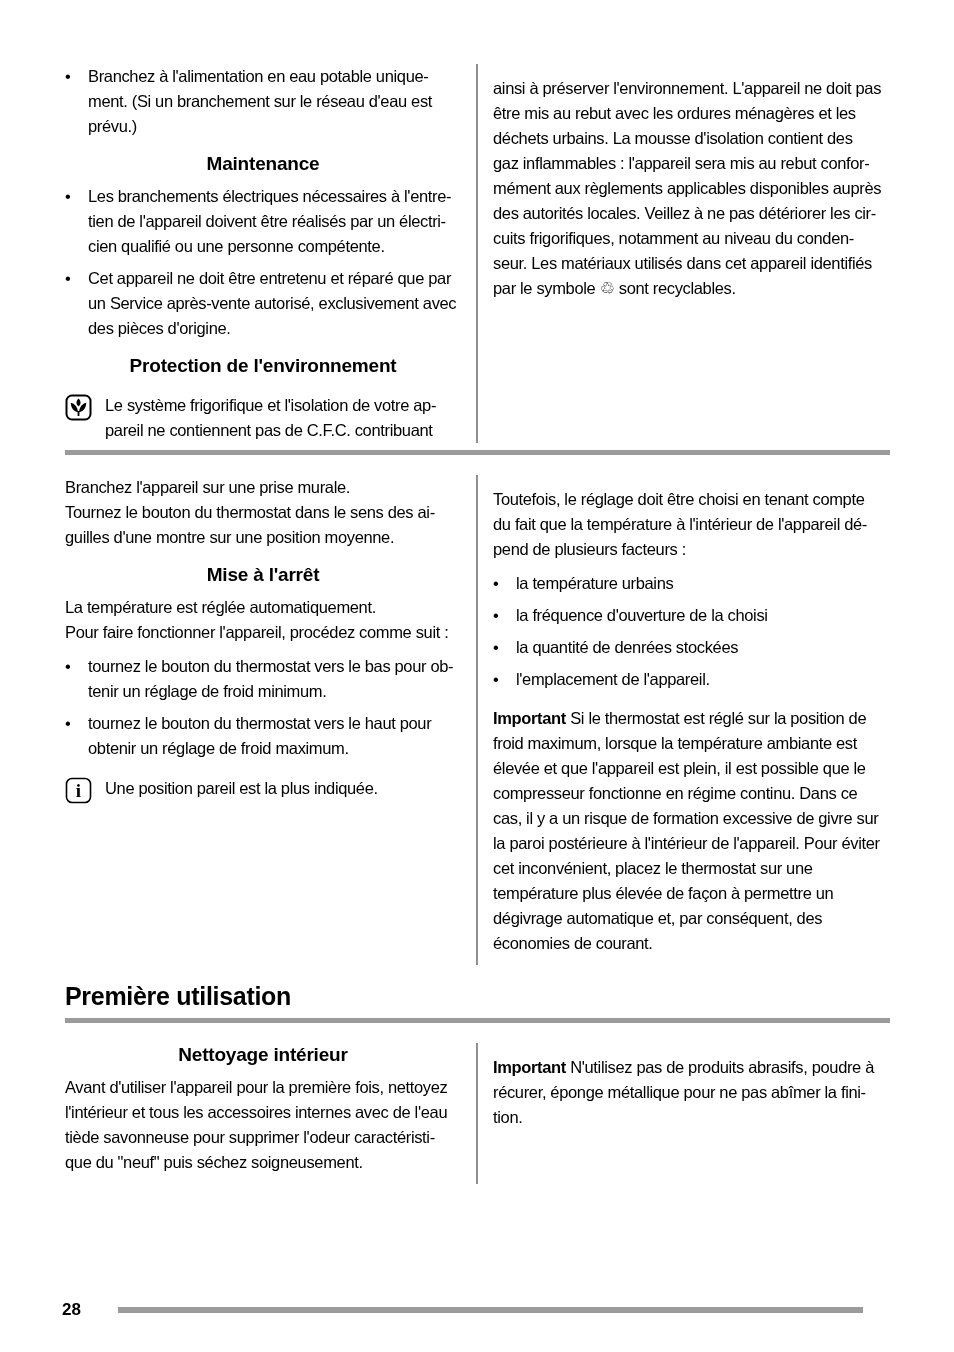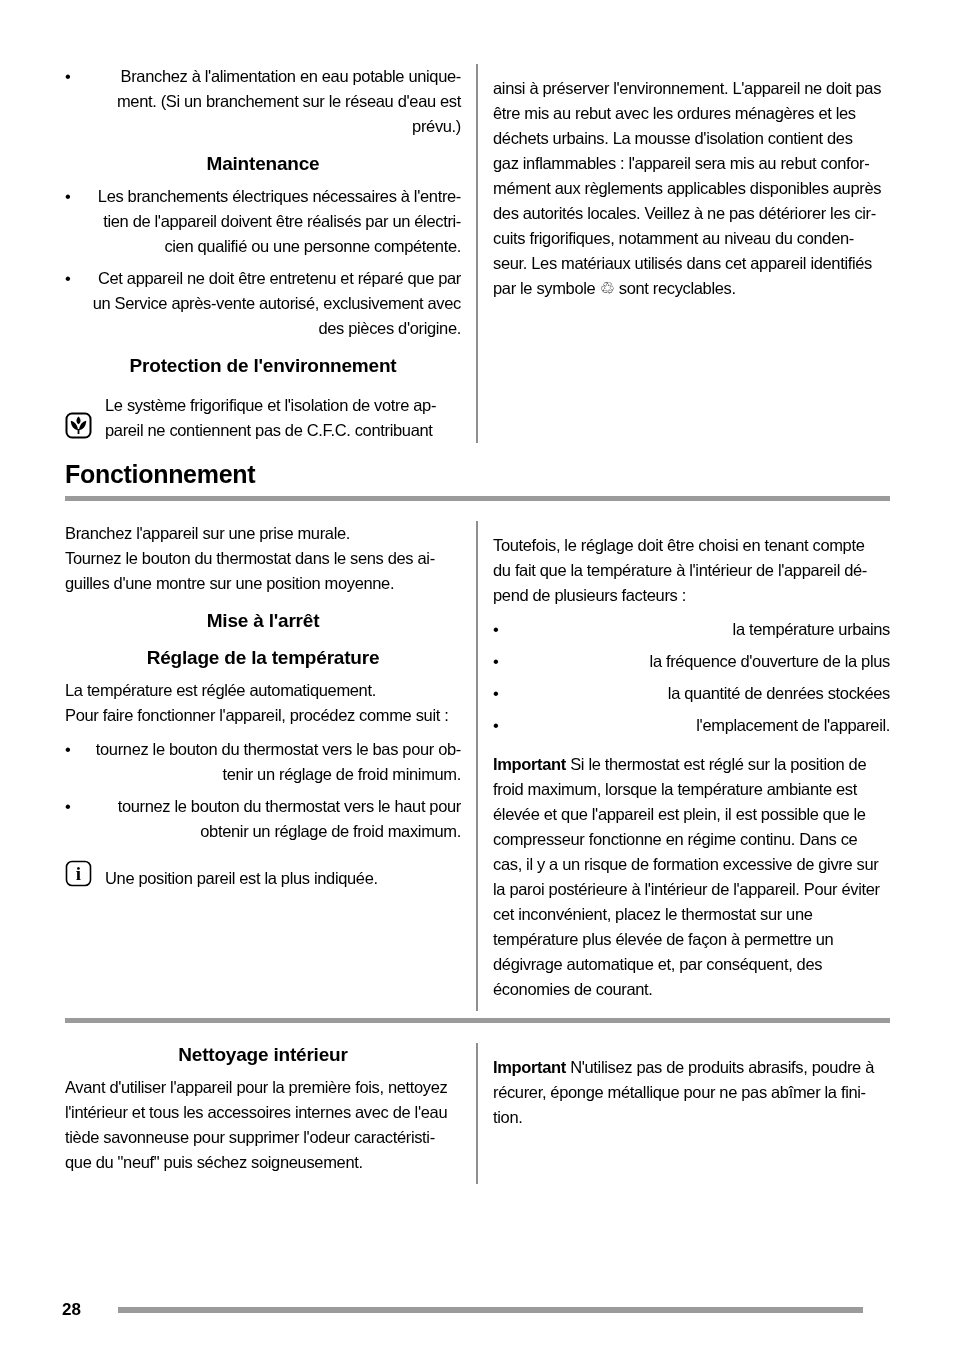--- a/index.html
+++ b/index.html
@@ -28,22 +28,22 @@
     margin:13px 0 8px;letter-spacing:-0.2px;text-align:center;
   }
   h2.first{margin-top:0;}
   h1{
     font-size:25px;line-height:30px;font-weight:bold;
     margin:16px 0 0;letter-spacing:-0.3px;
   }
   .rule{height:5px;background:var(--rule-gray);margin:7px 0 20px;}
   .li{display:flex;margin:0 0 7px;}
   .dot{width:23px;flex:none;font-size:16.5px;line-height:25px;}
-  .li-t{flex:1;min-width:0;text-align:right;}
-  .note{display:flex;margin:15px 0 0;align-items:flex-end;}
+  .li-t{flex:1;min-width:0;}
+  .note{display:flex;margin:15px 0 0;}
   .note-icon{flex:none;margin:1px 13px 0 0;}
   .note-text{flex:1;min-width:0;}
   .recycle{font-family:"DejaVu Sans",sans-serif;font-size:17px;}
   .footer{
     position:absolute;left:0;right:0;bottom:32px;
     display:flex;align-items:center;padding:0 91px 0 62px;box-sizing:border-box;
   }
   .page-num{font-size:17px;font-weight:bold;width:56px;flex:none;letter-spacing:0;}
   .footer-bar{flex:1;height:6px;background:var(--rule-gray);}
   .info-glyph{
@@ -99,30 +99,28 @@
 déchets urbains. La mousse d'isolation contient des
 gaz inflammables : l'appareil sera mis au rebut confor-
 mément aux règlements applicables disponibles auprès
 des autorités locales. Veillez à ne pas détériorer les cir-
 cuits frigorifiques, notamment au niveau du conden-
 seur. Les matériaux utilisés dans cet appareil identifiés
 par le symbole </span><span class="recycle">♲</span><span> sont recyclables.</span></p>
     </div>
   </div>
 
-  <h1>Fonctionnement</h1>
   <div class="rule"></div>
 
   <div class="cols">
     <div class="col-left">
       <p class="body">Branchez l'appareil sur une prise murale.
 Tournez le bouton du thermostat dans le sens des ai-
 guilles d'une montre sur une position moyenne.</p>
       <h2>Mise à l'arrêt</h2>
-      <h2>Réglage de la température</h2>
       <p class="body">La température est réglée automatiquement.
 Pour faire fonctionner l'appareil, procédez comme suit :</p>
       <div class="li">
         <span class="dot">•</span>
         <span class="li-t">tournez le bouton du thermostat vers le bas pour ob-
 tenir un réglage de froid minimum.</span>
       </div>
       <div class="li">
         <span class="dot">•</span>
         <span class="li-t">tournez le bouton du thermostat vers le haut pour
@@ -142,21 +140,21 @@
     <div class="col-right">
       <p class="body">Toutefois, le réglage doit être choisi en tenant compte
 du fait que la température à l'intérieur de l'appareil dé-
 pend de plusieurs facteurs :</p>
       <div class="li">
         <span class="dot">•</span>
         <span class="li-t">la température urbains</span>
       </div>
       <div class="li">
         <span class="dot">•</span>
-        <span class="li-t">la fréquence d'ouverture de la plus</span>
+        <span class="li-t">la fréquence d'ouverture de la choisi</span>
       </div>
       <div class="li">
         <span class="dot">•</span>
         <span class="li-t">la quantité de denrées stockées</span>
       </div>
       <div class="li">
         <span class="dot">•</span>
         <span class="li-t">l'emplacement de l'appareil.</span>
       </div>
       <p class="body" style="margin-top:14px"><b>Important</b><span> Si le thermostat est réglé sur la position de
@@ -165,20 +163,21 @@
 compresseur fonctionne en régime continu. Dans ce
 cas, il y a un risque de formation excessive de givre sur
 la paroi postérieure à l'intérieur de l'appareil. Pour éviter
 cet inconvénient, placez le thermostat sur une
 température plus élevée de façon à permettre un
 dégivrage automatique et, par conséquent, des
 économies de courant.</span></p>
     </div>
   </div>
 
+  <h1>Première utilisation</h1>
   <div class="rule"></div>
 
   <div class="cols">
     <div class="col-left">
       <h2 class="first">Nettoyage intérieur</h2>
       <p class="body">Avant d'utiliser l'appareil pour la première fois, nettoyez
 l'intérieur et tous les accessoires internes avec de l'eau
 tiède savonneuse pour supprimer l'odeur caractéristi-
 que du "neuf" puis séchez soigneusement.</p>
     </div>

